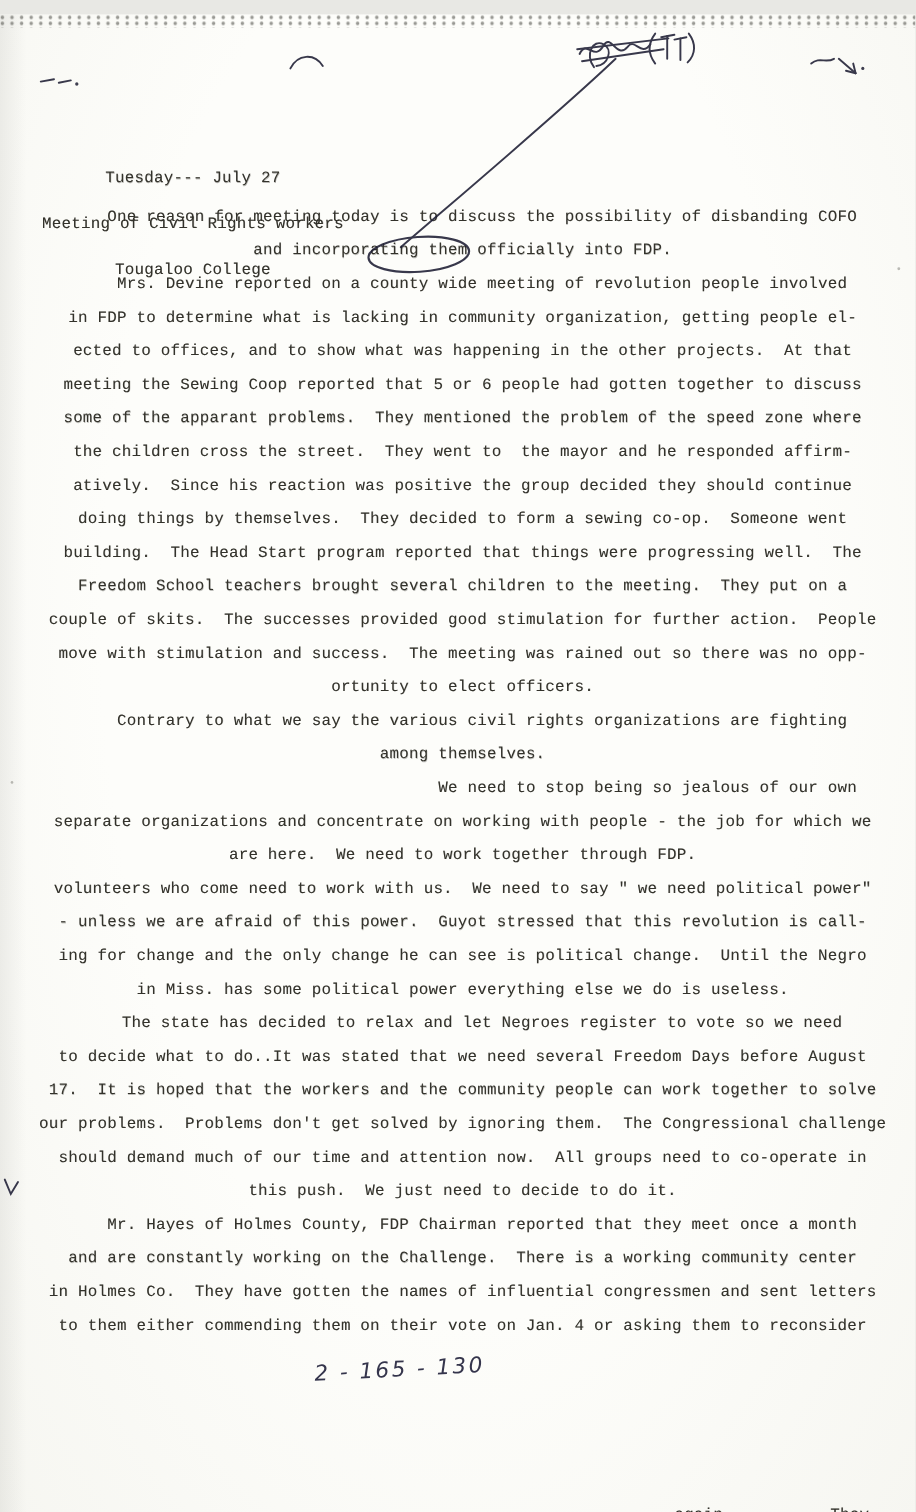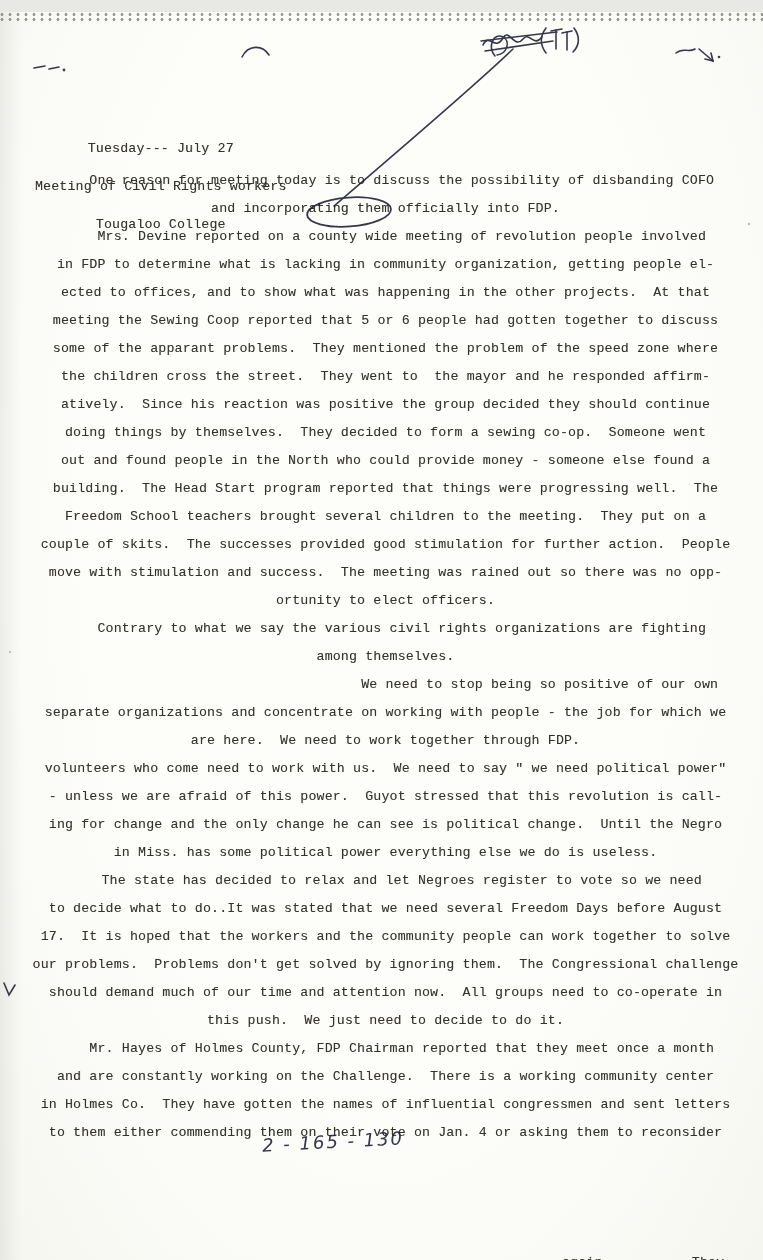--- a/index.html
+++ b/index.html
@@ -70,29 +70,28 @@
       <div class="ln">    One reason for meeting today is to discuss the possibility of disbanding COFO</div>
       <div class="ln">and incorporating them officially into FDP.</div>
       <div class="ln">    Mrs. Devine reported on a county wide meeting of revolution people involved</div>
       <div class="ln">in FDP to determine what is lacking in community organization, getting people el-</div>
       <div class="ln">ected to offices, and to show what was happening in the other projects.  At that</div>
       <div class="ln">meeting the Sewing Coop reported that 5 or 6 people had gotten together to discuss</div>
       <div class="ln">some of the apparant problems.  They mentioned the problem of the speed zone where</div>
       <div class="ln">the children cross the street.  They went to  the mayor and he responded affirm-</div>
       <div class="ln">atively.  Since his reaction was positive the group decided they should continue</div>
       <div class="ln">doing things by themselves.  They decided to form a sewing co-op.  Someone went</div>
-      <div class="ln">out and found people in the North who could provide money - someone else found a</div>
       <div class="ln">building.  The Head Start program reported that things were progressing well.  The</div>
       <div class="ln">Freedom School teachers brought several children to the meeting.  They put on a</div>
       <div class="ln">couple of skits.  The successes provided good stimulation for further action.  People</div>
       <div class="ln">move with stimulation and success.  The meeting was rained out so there was no opp-</div>
       <div class="ln">ortunity to elect officers.</div>
       <div class="ln">    Contrary to what we say the various civil rights organizations are fighting</div>
       <div class="ln">among themselves.</div>
-      <div class="ln">                                      We need to stop being so positive of our own</div>
+      <div class="ln">                                      We need to stop being so jealous of our own</div>
       <div class="ln">separate organizations and concentrate on working with people - the job for which we</div>
       <div class="ln">are here.  We need to work together through FDP.</div>
       <div class="ln">volunteers who come need to work with us.  We need to say " we need political power"</div>
       <div class="ln">- unless we are afraid of this power.  Guyot stressed that this revolution is call-</div>
       <div class="ln">ing for change and the only change he can see is political change.  Until the Negro</div>
       <div class="ln">in Miss. has some political power everything else we do is useless.</div>
       <div class="ln">    The state has decided to relax and let Negroes register to vote so we need</div>
       <div class="ln">to decide what to do..It was stated that we need several Freedom Days before August</div>
       <div class="ln">17.  It is hoped that the workers and the community people can work together to solve</div>
       <div class="ln">our problems.  Problems don't get solved by ignoring them.  The Congressional challenge</div>

